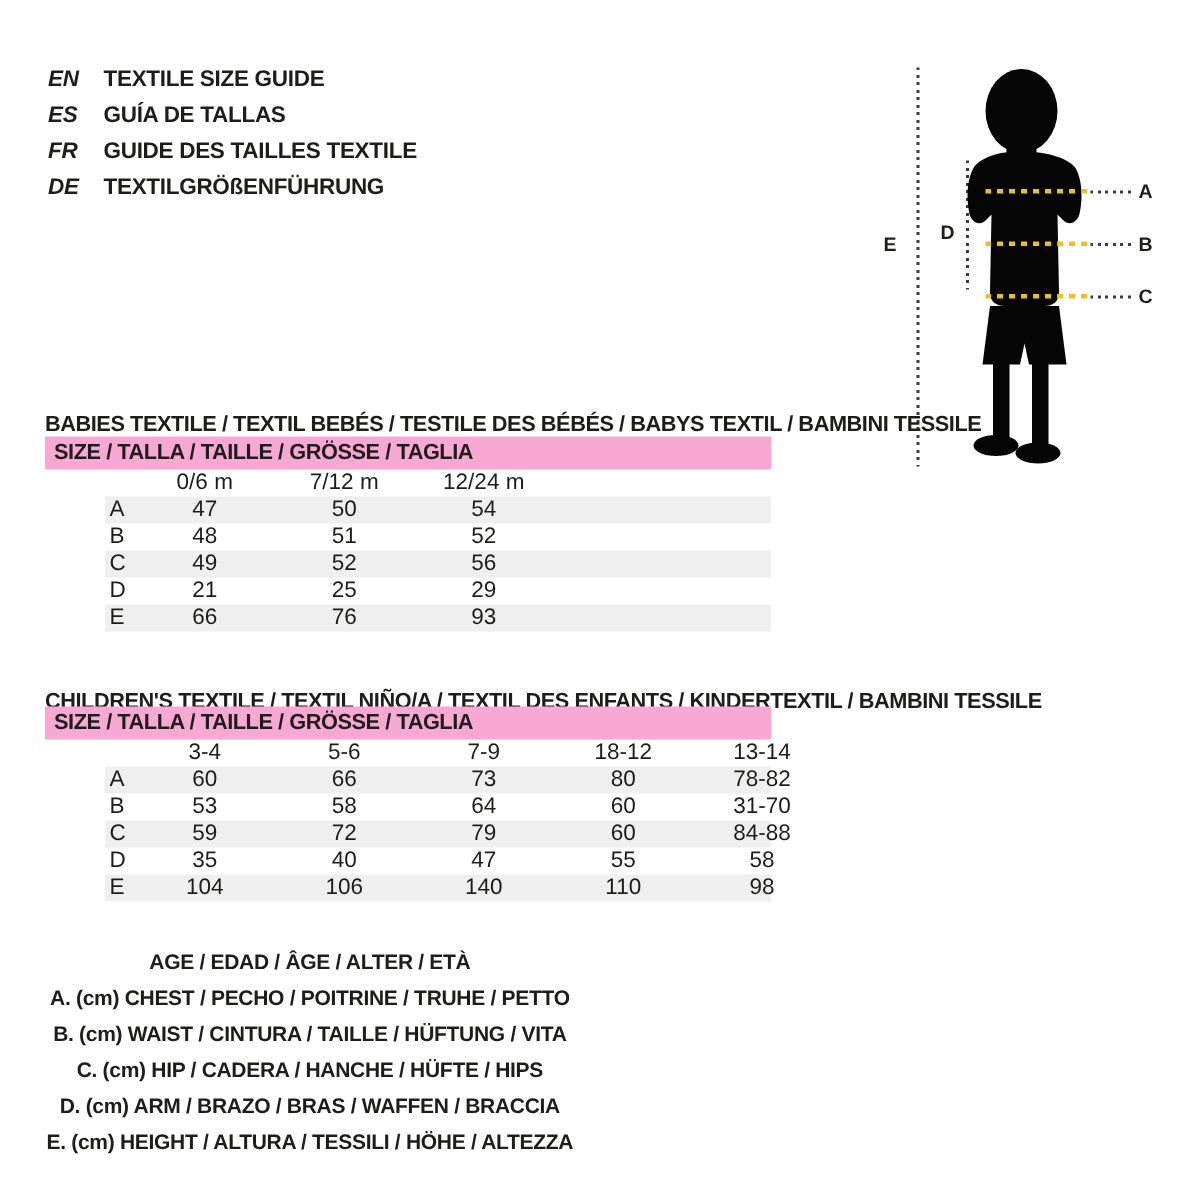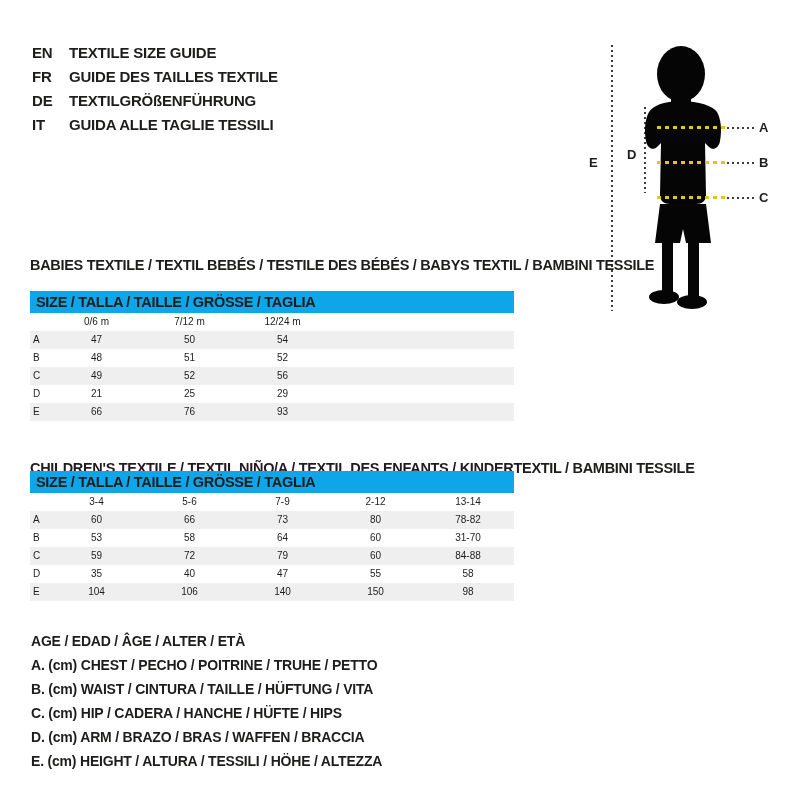--- a/index.html
+++ b/index.html
@@ -4,38 +4,38 @@
 <style>
   html,body{margin:0;padding:0;}
   body{
     width:800px;height:800px;position:relative;background:#ffffff;
     font-family:"Liberation Sans", sans-serif;color:#1d1d1b;overflow:hidden;
   }
   .abs{position:absolute;}
   
   .languages{left:32px;top:40px;}
   .lang-row{display:flex;height:24px;align-items:center;font-weight:700;font-size:15px;letter-spacing:-0.2px;}
-  .lang-code{width:37px;flex:0 0 37px;}
+  .lang-code{width:37px;flex:0 0 37px;font-style:italic;}
   .lang-label{white-space:nowrap;}
   
   .section-h{left:30px;font-weight:700;font-size:14.5px;letter-spacing:-0.3px;white-space:nowrap;}
-  #babies-heading{top:257px;}
+  #babies-heading{top:275px;}
   #children-heading{top:460px;}
   
   .size-table{left:30px;width:484px;}
   #babies-table{top:291px;}
   #children-table{top:471px;}
-  .size-bar{background:#0ea5e9;height:22px;line-height:22px;padding-left:6px;font-weight:700;font-size:14.5px;letter-spacing:-0.3px;}
-  .trow{display:grid;grid-template-columns:20px 93px 93px 93px 93px 92px;height:18px;line-height:18px;font-size:10px;}
+  .size-bar{background:#f9a8d4;height:22px;line-height:22px;padding-left:6px;font-weight:700;font-size:14.5px;letter-spacing:-0.3px;}
+  .trow{display:grid;grid-template-columns:20px 93px 93px 93px 93px 92px;height:18px;line-height:18px;font-size:15px;margin-left:40px;}
   .trow.alt{background:#efefef;}
   .tcell{text-align:center;overflow:hidden;}
   .rlabel{text-align:left;padding-left:3px;}
   
   .legend{left:31px;top:629px;}
-  .legend-line{height:24px;line-height:24px;font-weight:700;font-size:14px;letter-spacing:-0.2px;white-space:nowrap;}
+  .legend-line{height:24px;line-height:24px;font-weight:700;font-size:14px;letter-spacing:-0.2px;white-space:nowrap;text-align:center;}
   
   .vdots{width:2px;background-image:repeating-linear-gradient(180deg,#3c3c3c 0px,#3c3c3c 2px,transparent 2px,transparent 5px);}
   #height-line{left:611px;top:45px;height:266px;}
   #arm-line{left:644px;top:107px;height:86px;}
   .measure-label{font-weight:700;font-size:13px;}
   #label-e{left:589px;top:155px;}
   #label-d{left:627px;top:147px;}
   #label-a{left:759px;top:120px;}
   #label-b{left:759px;top:155px;}
   #label-c{left:759px;top:190px;}
@@ -49,30 +49,30 @@
 </style>
 </head>
 <body>
 
 <div class="abs languages">
     <div class="lang-row">
       <span class="lang-code">EN</span>
       <span class="lang-label">TEXTILE SIZE GUIDE</span>
     </div>
     <div class="lang-row">
+      <span class="lang-code">ES</span>
+      <span class="lang-label">GUÍA DE TALLAS</span>
+    </div>
+    <div class="lang-row">
       <span class="lang-code">FR</span>
       <span class="lang-label">GUIDE DES TAILLES TEXTILE</span>
     </div>
     <div class="lang-row">
       <span class="lang-code">DE</span>
       <span class="lang-label">TEXTILGRÖßENFÜHRUNG</span>
-    </div>
-    <div class="lang-row">
-      <span class="lang-code">IT</span>
-      <span class="lang-label">GUIDA ALLE TAGLIE TESSILI</span>
     </div>
   </div>
 
 <div class="abs vdots" id="height-line"></div>
 <div class="abs measure-label" id="label-e">E</div>
 <div class="abs vdots" id="arm-line"></div>
 <div class="abs measure-label" id="label-d">D</div>
 
 <svg class="abs" id="silhouette" width="100" height="265" viewBox="0 0 100 265" aria-hidden="true">
   <g fill="#050505">
@@ -162,21 +162,21 @@
 
 <div class="abs section-h" id="children-heading">CHILDREN'S TEXTILE / TEXTIL NIÑO/A / TEXTIL DES ENFANTS / KINDERTEXTIL / BAMBINI TESSILE</div>
 <div class="abs size-table" id="children-table">
   <div class="size-bar">SIZE / TALLA / TAILLE / GRÖSSE / TAGLIA</div>
   <div>
       <div class="trow">
         <span class="tcell rlabel"></span>
         <span class="tcell">3-4</span>
         <span class="tcell">5-6</span>
         <span class="tcell">7-9</span>
-        <span class="tcell">2-12</span>
+        <span class="tcell">18-12</span>
         <span class="tcell">13-14</span>
       </div>
       <div class="trow alt">
         <span class="tcell rlabel">A</span>
         <span class="tcell">60</span>
         <span class="tcell">66</span>
         <span class="tcell">73</span>
         <span class="tcell">80</span>
         <span class="tcell">78-82</span>
       </div>
@@ -202,21 +202,21 @@
         <span class="tcell">40</span>
         <span class="tcell">47</span>
         <span class="tcell">55</span>
         <span class="tcell">58</span>
       </div>
       <div class="trow alt">
         <span class="tcell rlabel">E</span>
         <span class="tcell">104</span>
         <span class="tcell">106</span>
         <span class="tcell">140</span>
-        <span class="tcell">150</span>
+        <span class="tcell">110</span>
         <span class="tcell">98</span>
       </div>
     </div>
 </div>
 
 <div class="abs legend">
     <div class="legend-line">AGE / EDAD / ÂGE / ALTER / ETÀ</div>
     <div class="legend-line">A. (cm) CHEST / PECHO / POITRINE / TRUHE / PETTO</div>
     <div class="legend-line">B. (cm) WAIST / CINTURA / TAILLE / HÜFTUNG / VITA</div>
     <div class="legend-line">C. (cm) HIP / CADERA / HANCHE / HÜFTE / HIPS</div>

